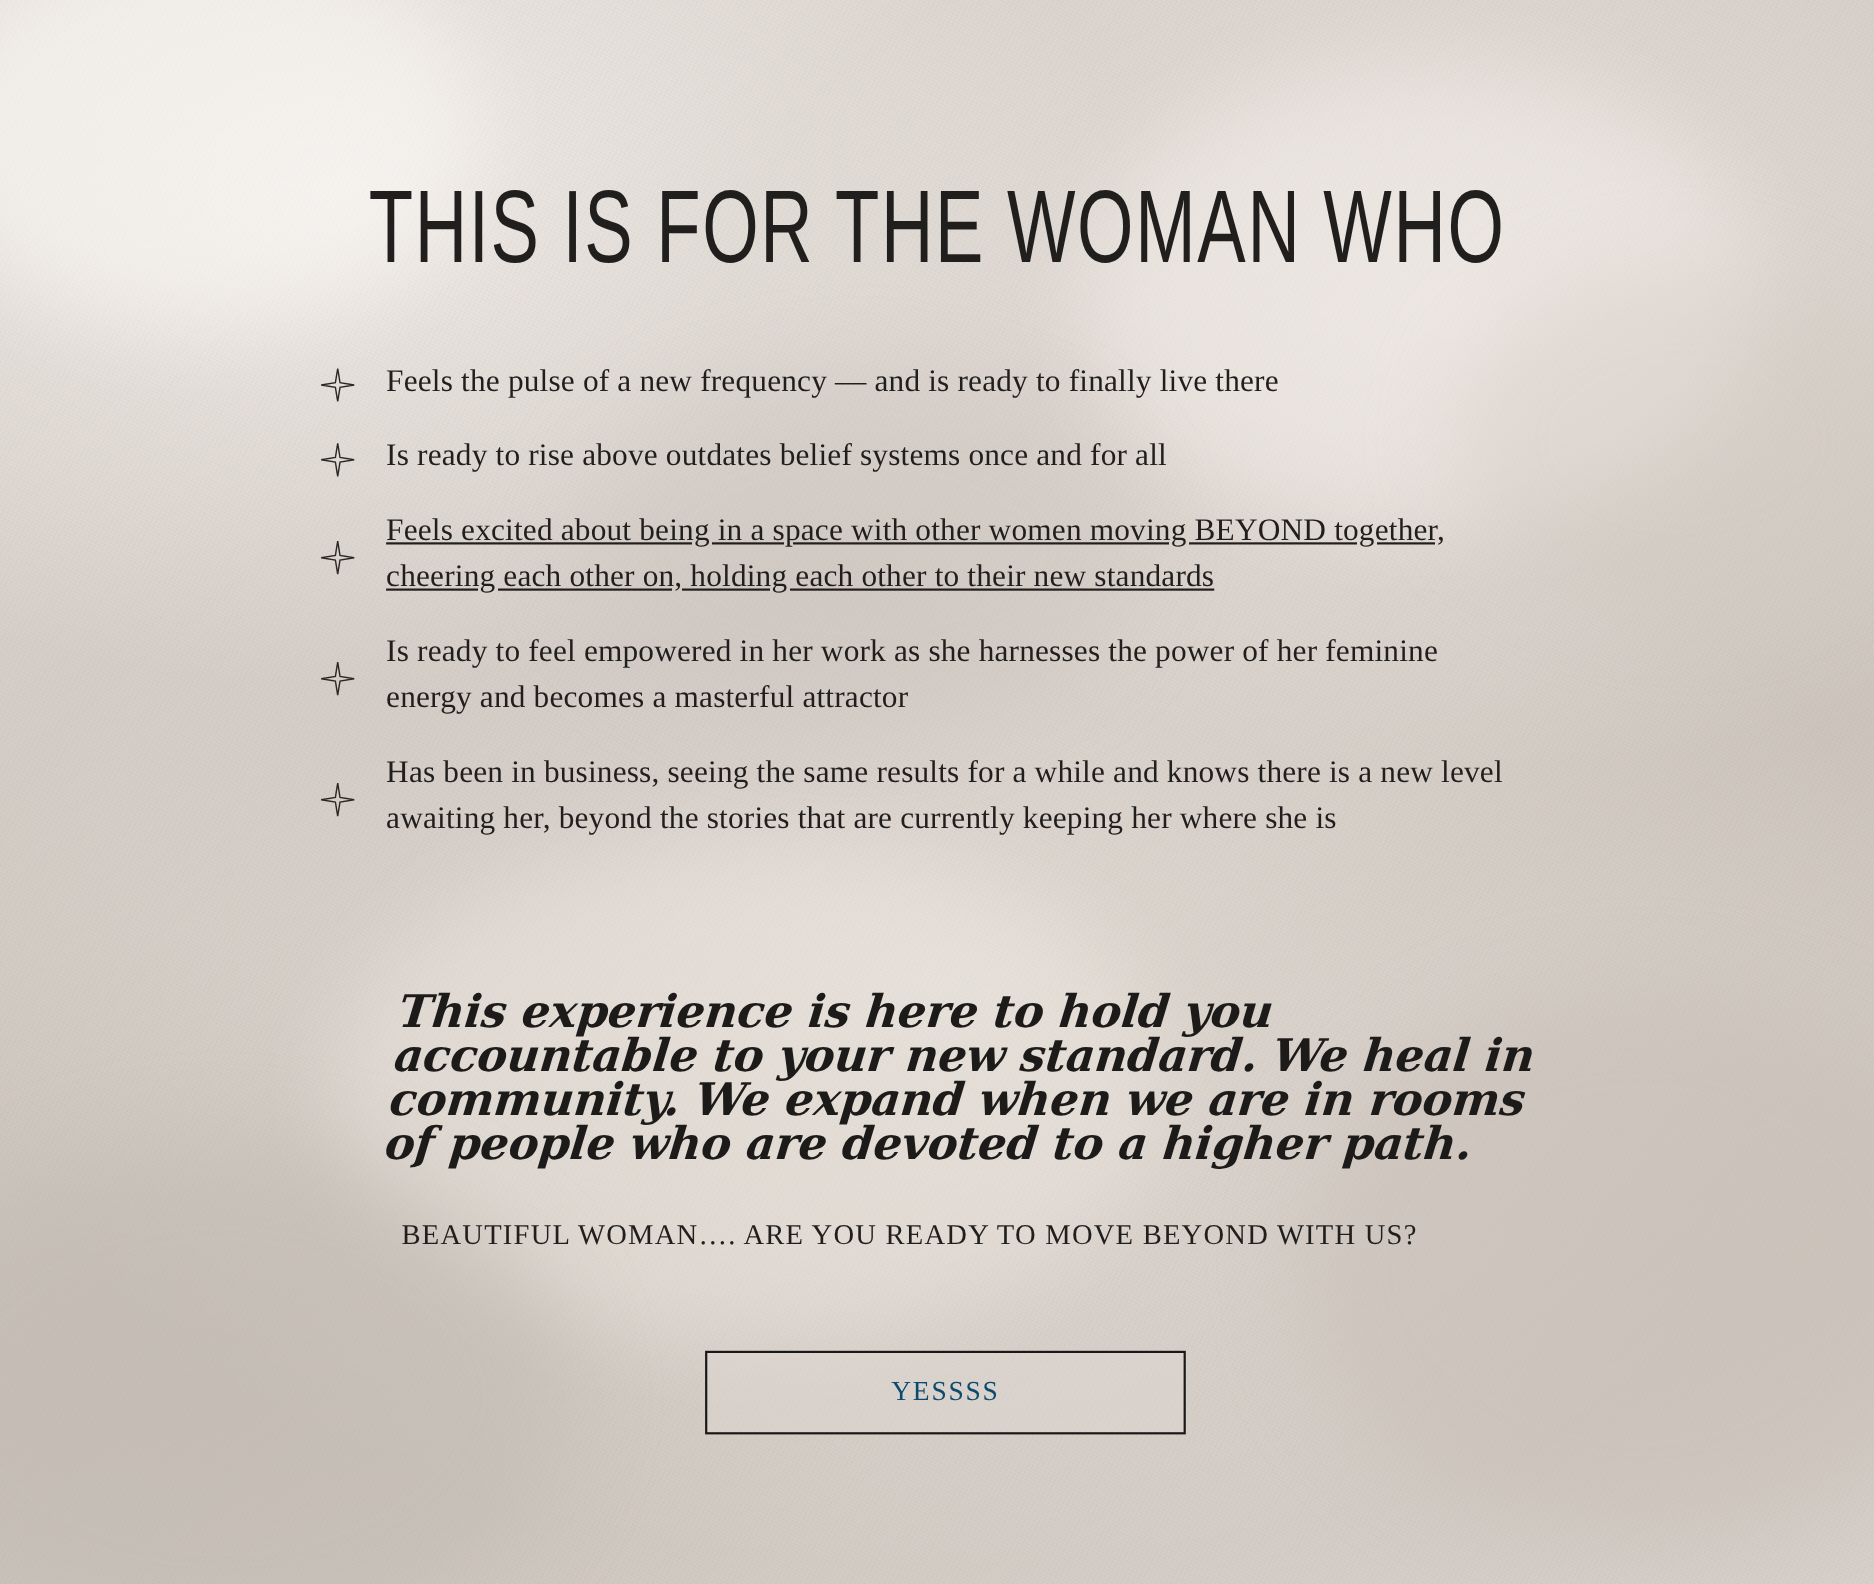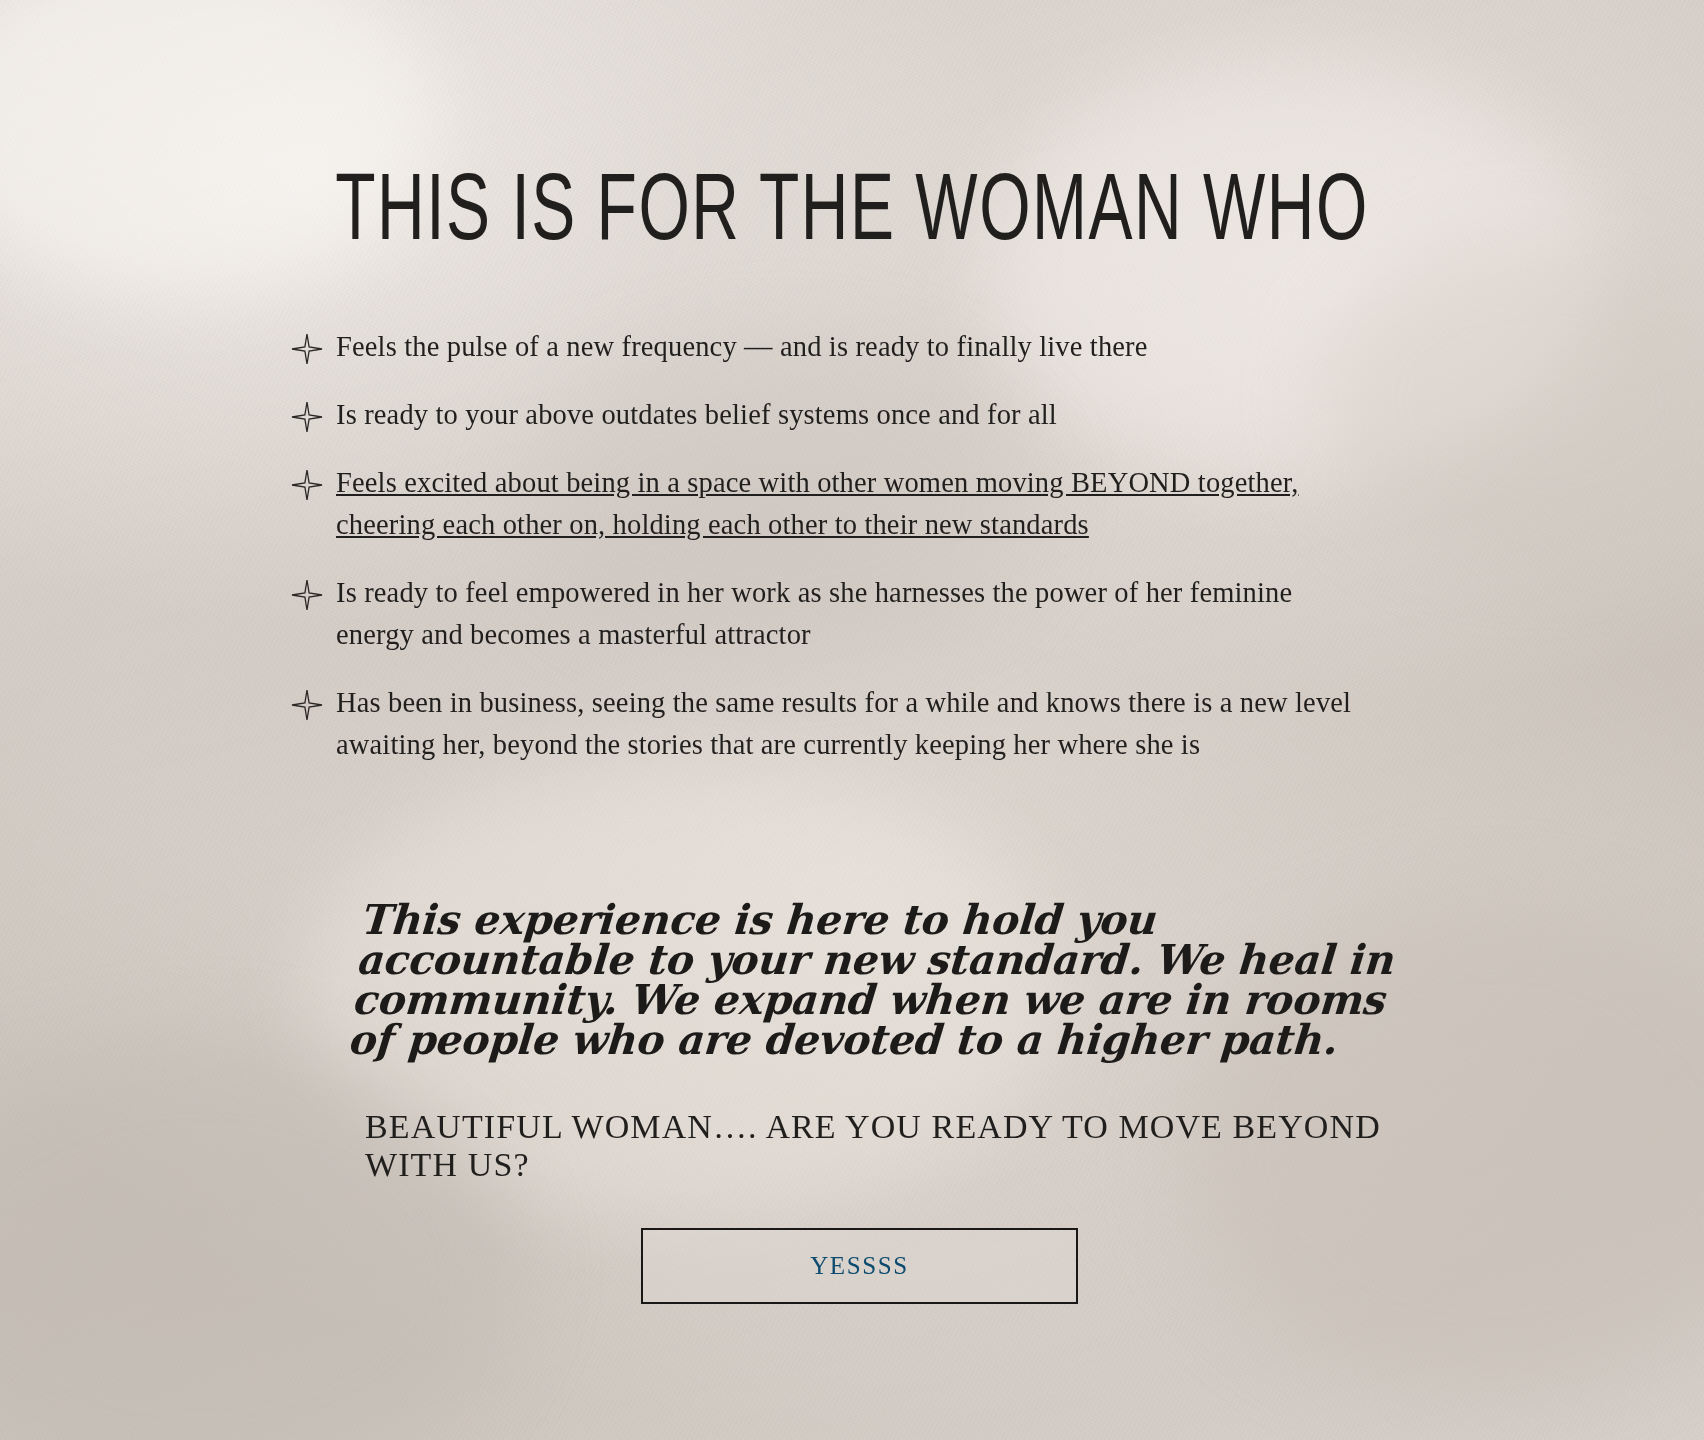--- a/index.html
+++ b/index.html
@@ -72,22 +72,23 @@
   }
 
   .bullets {
     position: absolute;
     top: 326px;
     left: 290px;
     width: 1120px;
   }
   .bullet {
     display: flex;
-    align-items: flex-start;
+    align-items: center;
     margin-bottom: 26px;
+    gap: 15px;
   }
   .spark {
     flex: 0 0 auto;
     width: 46px;
     margin-top: 6px;
     color: #2a2725;
     line-height: 1;
   }
   .spark svg { display: block; }
   .btext {
@@ -116,21 +117,21 @@
     letter-spacing: -0.3px;
     transform: skewX(-6deg);
     transform-origin: left top;
   }
 
   .closing {
     position: absolute;
     top: 1108px;
     left: 365px;
     font-family: "Liberation Serif", serif;
-    font-size: 34px;
+    font-size: 26px;
     letter-spacing: 1.1px;
     color: #211f1d;
   }
 
   .cta {
     position: absolute;
     top: 1228px;
     left: 641px;
     width: 437px;
     height: 76px;
@@ -175,21 +176,21 @@
       </span>
       <span class="btext">Feels the pulse of a new frequency — and is ready to finally live there</span>
     </div>
 
     <div class="bullet b2">
       <span class="spark">
         <svg width="34" height="34" viewBox="0 0 34 34">
           <path d="M17 2 L19.1 14.9 L32 17 L19.1 19.1 L17 32 L14.9 19.1 L2 17 L14.9 14.9 Z" fill="none" stroke="#2a2725" stroke-width="1.3"></path>
         </svg>
       </span>
-      <span class="btext">Is ready to your above outdates belief systems once and for all</span>
+      <span class="btext">Is ready to rise above outdates belief systems once and for all</span>
     </div>
 
     <div class="bullet b3">
       <span class="spark">
         <svg width="34" height="34" viewBox="0 0 34 34">
           <path d="M17 2 L19.1 14.9 L32 17 L19.1 19.1 L17 32 L14.9 19.1 L2 17 L14.9 14.9 Z" fill="none" stroke="#2a2725" stroke-width="1.3"></path>
         </svg>
       </span>
       <span class="btext">Feels excited about being in a space with other women moving BEYOND together, cheering each other on, holding each other to their new standards</span>
     </div>

